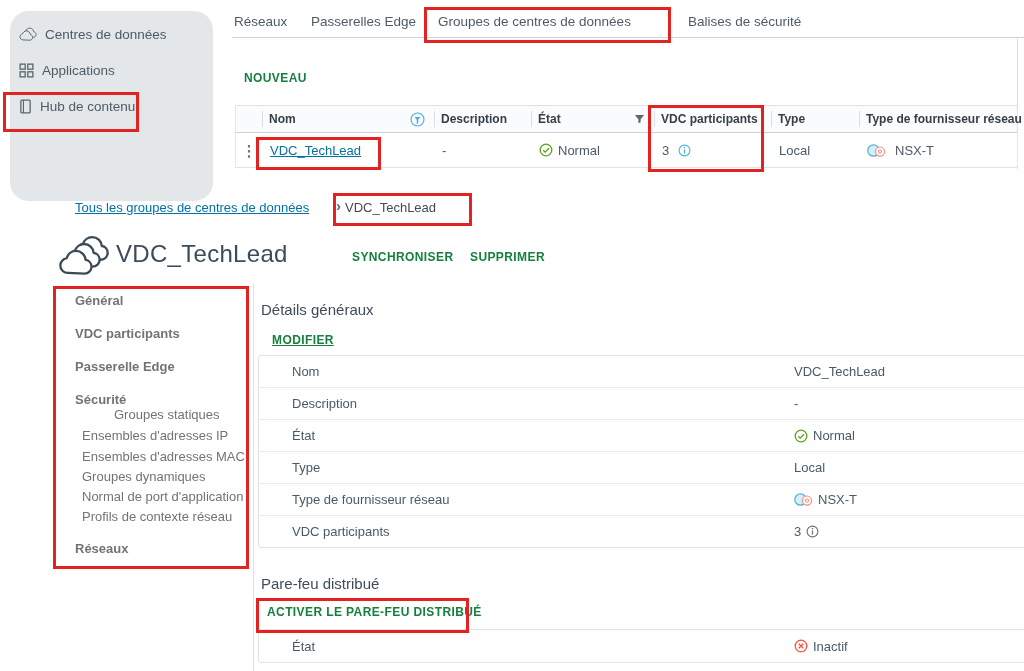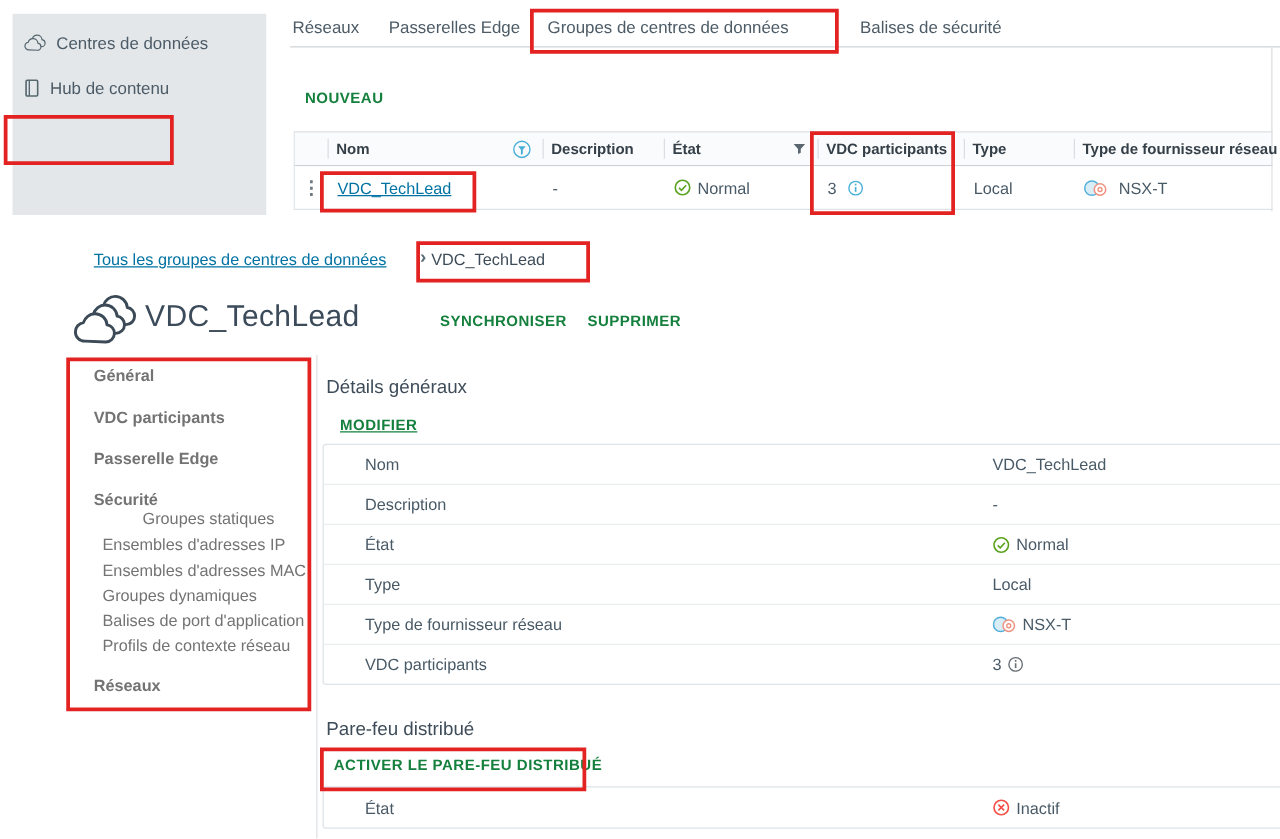--- a/index.html
+++ b/index.html
@@ -1,20 +1,20 @@
 <!DOCTYPE html>
 <html><head>
 <meta charset="utf-8">
 <style>
   html,body{margin:0;padding:0;background:#fff;}
   body{font-family:"Liberation Sans",sans-serif;}
   #screen{position:relative;width:1024px;height:671px;background:#ffffff;overflow:hidden;color:#495a67;}
 
   
-  .sidebar{position:absolute;left:10px;top:11px;width:203px;height:161px;background:#e3e7ea;box-sizing:border-box;padding-top:5px;}
+  .sidebar{position:absolute;left:10px;top:11px;width:203px;height:190px;background:#e3e7ea;box-sizing:border-box;padding-top:5px;border-radius:19px;}
   .side-item{height:36px;display:flex;align-items:center;gap:8px;padding-left:9px;font-size:13.5px;color:#4c5b66;cursor:pointer;}
   .side-item.active{background:#eef1f3;}
   .side-item svg{flex:0 0 auto;}
 
   .tab{position:absolute;top:14px;font-size:13.5px;color:#4c5b66;cursor:pointer;white-space:nowrap;}
   #tab-0{left:234px;} #tab-1{left:311px;} #tab-2{left:438px;} #tab-3{left:688px;}
   .tabs-rule{position:absolute;left:232px;top:37px;width:792px;height:0;border-top:1px solid #cfd4d8;}
   .right-edge{position:absolute;left:1017px;top:38px;height:131px;width:0;border-left:1px solid #d9dee2;}
 
   .link-btn{font-size:12px;font-weight:bold;color:#15803d;letter-spacing:.4px;cursor:pointer;white-space:nowrap;}
@@ -81,20 +81,31 @@
 
   <div class="sidebar">
     <div class="side-item">
       <svg width="18" height="14" viewBox="0 0 38 29">
         <path transform="translate(7,0)" d="M8.5 21c-3.6 0-6.5-2.9-6.5-6.4 0-3.2 2.4-5.9 5.5-6.4C8.6 4.7 11.8 2 15.6 2c4.4 0 8 3.4 8.3 7.7 2.9.4 5.1 2.9 5.1 5.9 0 3.3-2.7 6-6 6z" fill="#e3e7ea" stroke="#56676f" stroke-width="2"></path>
         <path transform="translate(0,6)" d="M8.5 21c-3.6 0-6.5-2.9-6.5-6.4 0-3.2 2.4-5.9 5.5-6.4C8.6 4.7 11.8 2 15.6 2c4.4 0 8 3.4 8.3 7.7 2.9.4 5.1 2.9 5.1 5.9 0 3.3-2.7 6-6 6z" fill="#e3e7ea" stroke="#56676f" stroke-width="2"></path>
       </svg>
       <span>Centres de données</span>
     </div>
     <div class="side-item">
+      <svg width="15" height="15" viewBox="0 0 16 16">
+        <g fill="none" stroke="#56676f" stroke-width="1.4">
+          <rect x="1.2" y="1.2" width="5.4" height="5.4"></rect>
+          <rect x="9.4" y="1.2" width="5.4" height="5.4"></rect>
+          <rect x="1.2" y="9.4" width="5.4" height="5.4"></rect>
+          <rect x="9.4" y="9.4" width="5.4" height="5.4"></rect>
+        </g>
+      </svg>
+      <span>Applications</span>
+    </div>
+    <div class="side-item">
       <svg width="13" height="15" viewBox="0 0 14 16">
         <rect x="2" y="1.2" width="10" height="13.6" rx="1" fill="none" stroke="#56676f" stroke-width="1.4"></rect>
         <line x1="4.8" y1="1.2" x2="4.8" y2="14.8" stroke="#56676f" stroke-width="1.2"></line>
       </svg>
       <span>Hub de contenu</span>
     </div>
   </div>
 
   <div class="tab" id="tab-0">Réseaux</div>
   <div class="tab" id="tab-1">Passerelles Edge</div>
@@ -193,21 +204,21 @@
   <div class="v-divider"></div>
 
   <div class="nav-item bold" style="left:75px;top:293px;">Général</div>
   <div class="nav-item bold" style="left:75px;top:326px;">VDC participants</div>
   <div class="nav-item bold" style="left:75px;top:359px;">Passerelle Edge</div>
   <div class="nav-item bold" style="left:75px;top:392px;">Sécurité</div>
   <div class="nav-item" style="left:82px;top:407px;margin-left:32px;">Groupes statiques</div>
   <div class="nav-item" style="left:82px;top:428px;">Ensembles d'adresses IP</div>
   <div class="nav-item" style="left:82px;top:449px;">Ensembles d'adresses MAC</div>
   <div class="nav-item" style="left:82px;top:469px;">Groupes dynamiques</div>
-  <div class="nav-item" style="left:82px;top:489px;">Balises de port d'application</div>
+  <div class="nav-item" style="left:82px;top:489px;">Normal de port d'application</div>
   <div class="nav-item" style="left:82px;top:509px;">Profils de contexte réseau</div>
   <div class="nav-item bold" style="left:75px;top:541px;">Réseaux</div>
 
   <div class="sec-heading" id="h-general">Détails généraux</div>
   <div class="link-btn" id="modifier">MODIFIER</div>
 
   <div class="kv" id="kv-general">
     <div class="kv-row">
       <span class="kv-label">Nom</span>
       <span class="kv-value">

